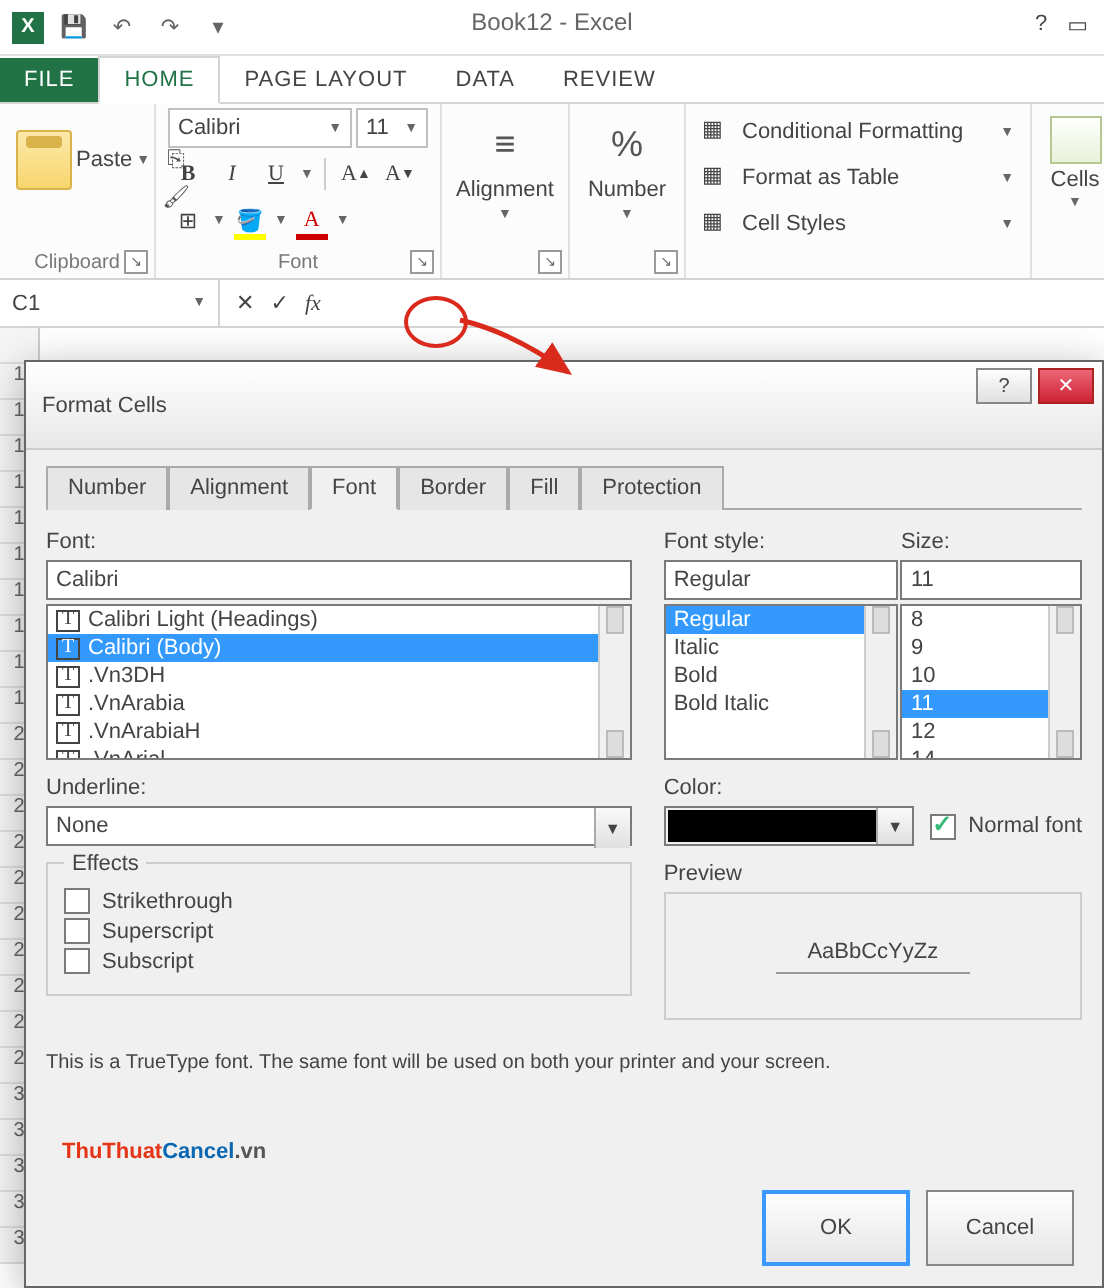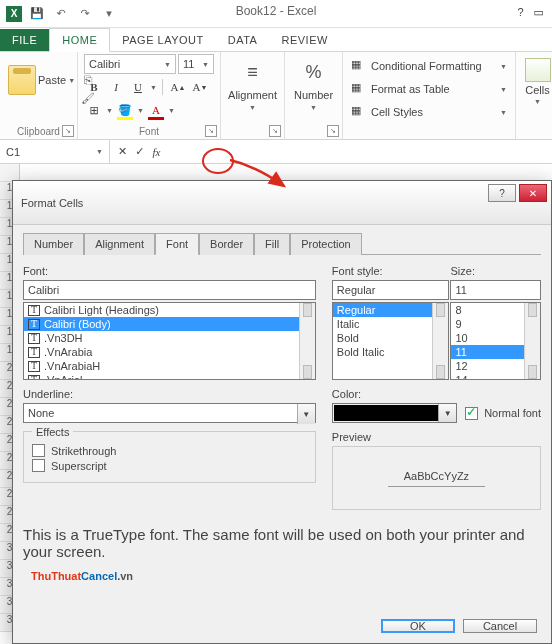--- a/index.html
+++ b/index.html
@@ -68,23 +68,23 @@
 .sel-wrap{position:relative}
 .sel-btn{position:absolute;right:1px;top:1px;bottom:1px;width:18px;background:linear-gradient(#fafafa,#e0e0e0);border-left:1px solid #aaa;display:flex;align-items:center;justify-content:center;font-size:8px}
 .fieldset{border:1px solid #ccc;padding:6px 8px 8px;margin-top:6px}
 .fieldset .leg{position:relative;top:-12px;background:#f0f0f0;padding:0 4px;display:inline-block}
 .cb{display:flex;align-items:center;gap:6px;margin:2px 0}
 .cb .box{width:13px;height:13px;border:1px solid #7a7a7a;background:#fff}
 .cb .chk{background:#fff;position:relative}
 .cb .chk:after{content:"✓";position:absolute;top:-3px;left:0;color:#3b7;font-size:12px;font-weight:bold}
 .preview-box{border:1px solid #ccc;height:64px;display:flex;align-items:center;justify-content:center;font-size:15px;background:#f0f0f0}
 .preview-box span{border-bottom:1px solid #999;padding:0 16px 4px}
-.desc{margin-top:16px;font-size:15px}
+.desc{margin-top:16px;font-size:10px}
 .dlg-foot{position:absolute;bottom:10px;right:14px;display:flex;gap:8px}
-.dbtn{min-width:74px;height:14px;border:1px solid #888;background:linear-gradient(#fefefe,#e5e5e5);display:flex;align-items:center;justify-content:center;cursor:pointer}
+.dbtn{min-width:74px;height:38px;border:1px solid #888;background:linear-gradient(#fefefe,#e5e5e5);display:flex;align-items:center;justify-content:center;cursor:pointer}
 .dbtn.def{border:1px solid #3b99fc;box-shadow:0 0 0 1px #3b99fc inset}
 .watermark{position:absolute;left:18px;bottom:58px;font-size:21px;font-weight:bold;font-family:Arial}
 .watermark .a{color:#e53517}.watermark .b{color:#0a67b2}.watermark .c{color:#555}
 .colswatch{width:100%;height:20px;border:1px solid #7a7a7a;display:flex;padding:1px}
 .colswatch .sw{flex:1;background:#000}
 .rowgrid{background:#fff;position:absolute;left:0;top:164px;width:20px;bottom:0}
 .rowgrid div{height:18px;border-bottom:1px solid #ddd;border-right:1px solid #ccc;font-size:10px;text-align:center;color:#666;background:#f5f5f5}
 </style>
 </head>
 <body>
@@ -372,20 +372,24 @@
           <span class="leg">Effects</span>
           <div style="margin-top:-8px">
             <label class="cb">
                 <span class="box"></span>
                 <span>Strikethrough</span>
               </label>
             <label class="cb">
                 <span class="box"></span>
                 <span>Superscript</span>
               </label>
+            <label class="cb">
+                <span class="box"></span>
+                <span>Subscript</span>
+              </label>
           </div>
         </div>
       </div>
       <div style="flex:1">
         <label class="lbl">Color:</label>
         <div style="display:flex;gap:8px;align-items:center">
           <div class="sel-wrap" style="flex:1">
             <div class="colswatch">
                 <div class="sw"></div>
               </div>

